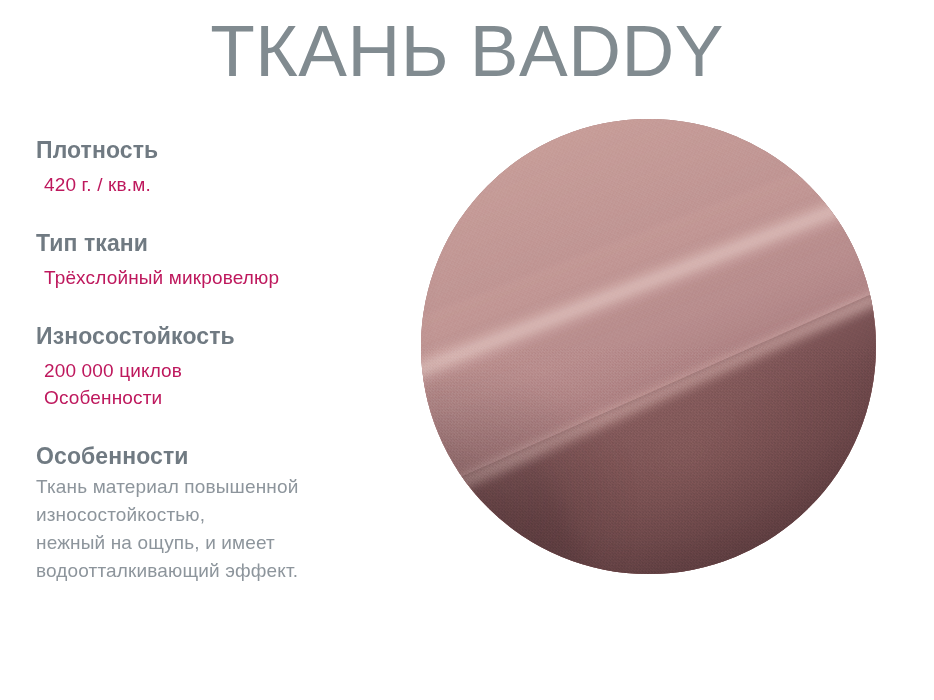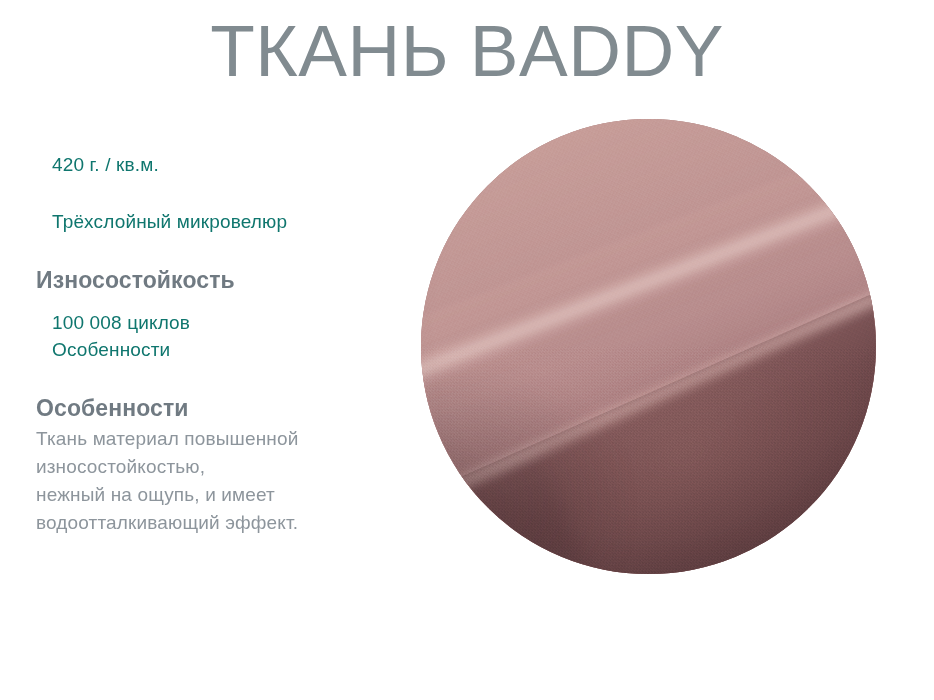--- a/index.html
+++ b/index.html
@@ -57,23 +57,23 @@
     font-weight: bold;
     color: #707a82;
     letter-spacing: 0.1px;
     line-height: 1.22;
     margin: 0 0 3px 0;
   }
 
   .spec-value {
     font-size: 19px;
     font-weight: 400;
-    color: #0f766e;
+    color: #be185d;
     line-height: 1.42;
-    margin: 16px;
+    margin: 8px;
     letter-spacing: 0.15px;
   }
 
   .spec-value .line { display: block; }
 
   .feature-text {
     font-size: 19px;
     font-weight: 400;
     color: #8d959c;
     line-height: 1.47;
@@ -301,35 +301,37 @@
 </head>
 <body>
 
 <div class="slide">
 
   <div class="title">ТКАНЬ BADDY</div>
 
   <div class="spec-column">
 
     <div class="spec-block">
+      <div class="spec-heading">Плотность</div>
       <div class="spec-value">
         <span class="line">420 г. / кв.м.</span>
       </div>
     </div>
 
     <div class="spec-block">
+      <div class="spec-heading">Тип ткани</div>
       <div class="spec-value">
         <span class="line">Трёхслойный микровелюр</span>
       </div>
     </div>
 
     <div class="spec-block">
       <div class="spec-heading">Износостойкость</div>
       <div class="spec-value">
-        <span class="line">100 008 циклов</span>
+        <span class="line">200 000 циклов</span>
         <span class="line">Особенности</span>
       </div>
     </div>
 
     <div class="spec-block last">
       <div class="spec-heading">Особенности</div>
       <div class="feature-text">
         <span class="line">Ткань материал повышенной</span>
         <span class="line">износостойкостью,</span>
         <span class="line">нежный на ощупь, и имеет</span>

